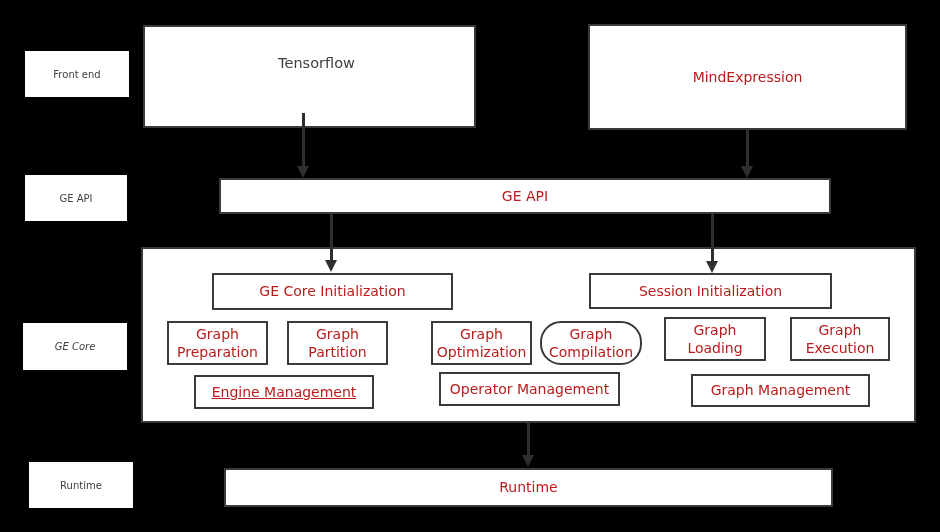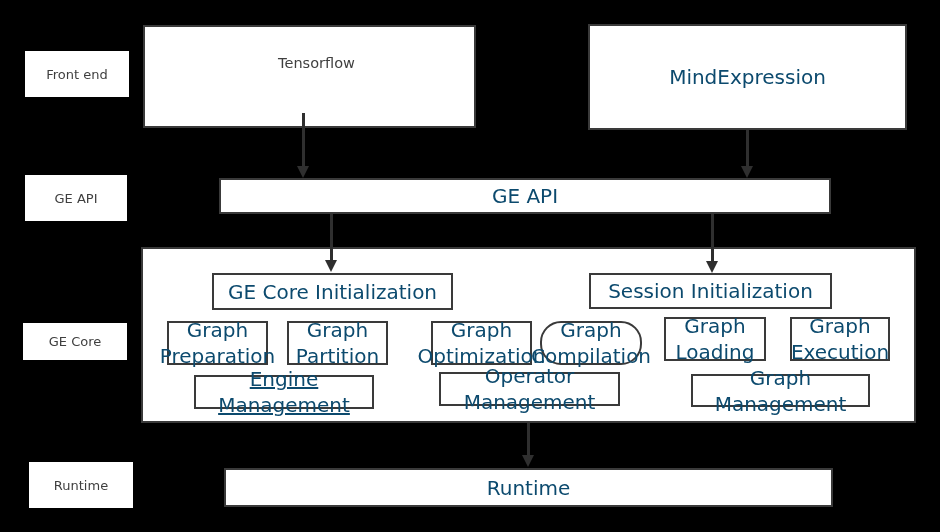--- a/index.html
+++ b/index.html
@@ -18,33 +18,33 @@
   }
   .box {
     position: absolute;
     background: #ffffff;
     border: 2px solid #3a3a3a;
     box-sizing: border-box;
     display: flex;
     align-items: center;
     justify-content: center;
     text-align: center;
-    font-size: 20px;
+    font-size: 14px;
     line-height: 1.3;
-    color: #0c4a6e;
+    color: #b91c1c;
   }
   .label-box {
     position: absolute;
     background: #ffffff;
     box-sizing: border-box;
     display: flex;
     align-items: center;
     justify-content: center;
     text-align: center;
-    font-size: 13px;
+    font-size: 10px;
     color: #3f3f3f;
   }
   .container-box {
     position: absolute;
     background: #ffffff;
     border: 2px solid #3a3a3a;
     box-sizing: border-box;
     padding-left: 7px;
   }
   .container-title {
@@ -77,21 +77,21 @@
     border-top: 12px solid #2f2f2f;
   }
 </style>
 </head>
 <body>
 
 <div id="stage">
 
   <div class="label-box" style="left:25px; top:51px; width:104px; height:46px;">Front end</div>
   <div class="label-box" style="left:25px; top:175px; width:102px; height:46px;">GE API</div>
-  <div class="label-box" style="left:23px; top:323px; width:104px; height:37px;">GE Core</div>
+  <div class="label-box" style="left:23px; top:323px; width:104px; height:47px;font-style:italic;">GE Core</div>
   <div class="label-box" style="left:29px; top:462px; width:104px; height:46px;">Runtime</div>
 
   <div class="container-box" style="left:143px; top:25px; width:333px; height:103px;">
     <div class="container-title" style="top:28px;">Tensorflow</div>
   </div>
 
   <div class="box" style="left:588px; top:24px; width:319px; height:106px;">MindExpression</div>
 
   <div class="box" style="left:219px; top:178px; width:612px; height:36px;">GE API</div>
 

